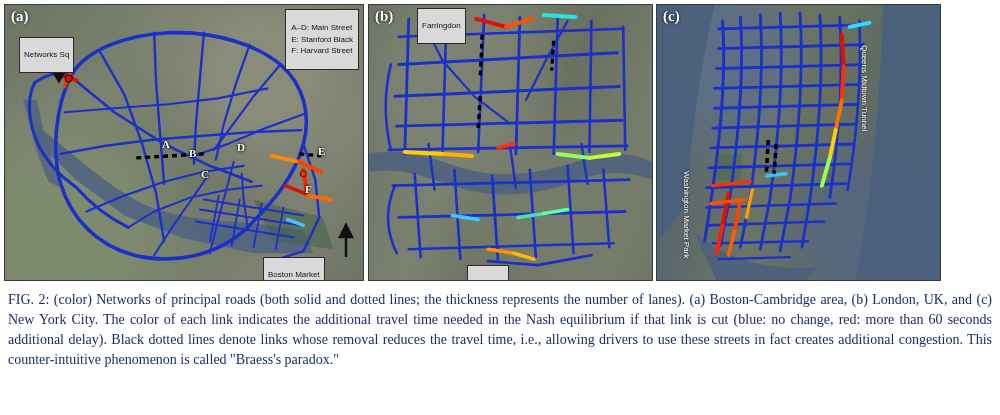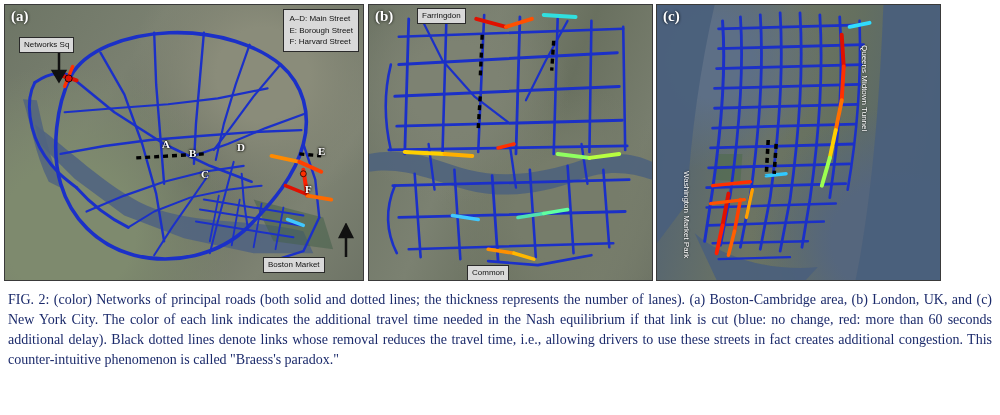--- a/index.html
+++ b/index.html
@@ -55,32 +55,32 @@
     text-shadow:0 0 3px #000;
     z-index:40;
   }
   .map-svg{position:absolute;inset:0;width:100%;height:100%;z-index:10;}
   .callout{
     position:absolute;
     background:#d9d9d9;
     border:1px solid #2a2a2a;
     font-family:"Liberation Sans",sans-serif;
     font-size:8px;color:#111;
-    padding:2px 4px;
+    padding:12px 4px;
     z-index:50;
     white-space:nowrap;
     line-height:1.25;
   }
   .legend-box{
     position:absolute;right:4px;top:4px;
     background:#d9d9d9;
     border:1px solid #2a2a2a;
     font-family:"Liberation Sans",sans-serif;
     font-size:8px;color:#111;
-    padding:3px 5px;
+    padding:12px 5px;
     z-index:50;
     line-height:1.45;
     text-align:left;
   }
   .road-label{
     position:absolute;
     font-family:"Liberation Serif",serif;
     font-weight:bold;font-size:11px;color:#ffffff;
     text-shadow:0 0 2px #000,0 0 3px #000;
     z-index:45;
@@ -206,21 +206,21 @@
 
     <div class="callout" style="left:258px;top:252px;">
       <span>Boston Market</span>
     </div>
     <svg style="position:absolute;left:330px;top:218px;width:22px;height:36px;z-index:49;" viewBox="0 0 22 36">
       <path d="M11,34 L11,12 M11,2 L5,14 L17,14 Z" stroke="#111" stroke-width="2.5" fill="#111"></path>
     </svg>
 
     <div class="legend-box">
       <div>A–D: Main Street</div>
-      <div>E: Borough Street</div>
+      <div>E: Stanford Black</div>
       <div>F: Harvard Street</div>
     </div>
 
     <span class="road-label" style="left:157px;top:133px;">A</span>
     <span class="road-label" style="left:184px;top:142px;">B</span>
     <span class="road-label" style="left:196px;top:163px;">C</span>
     <span class="road-label" style="left:232px;top:136px;">D</span>
     <span class="road-label" style="left:313px;top:140px;">E</span>
     <span class="road-label" style="left:300px;top:178px;">F</span>
   </div>

